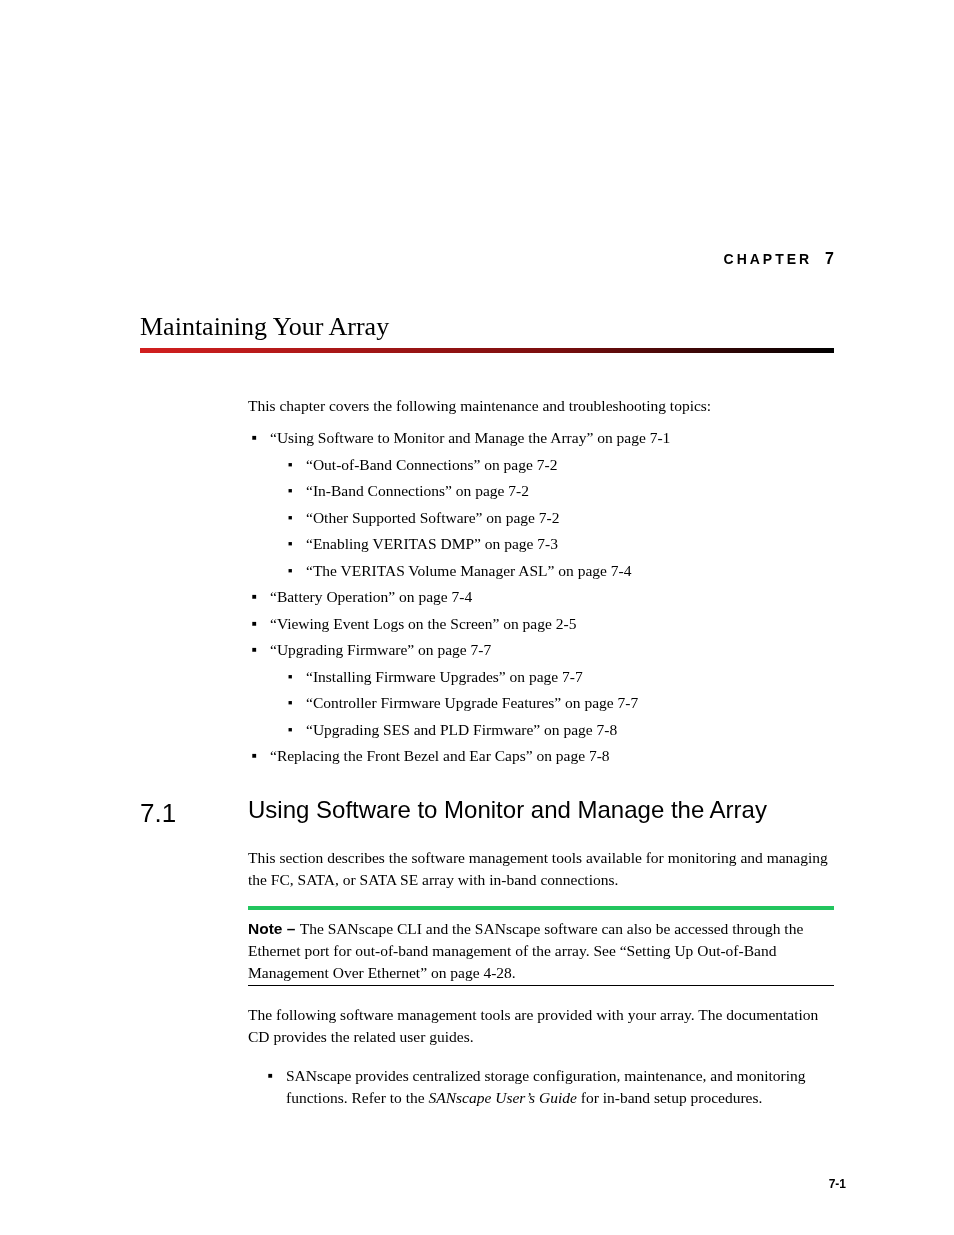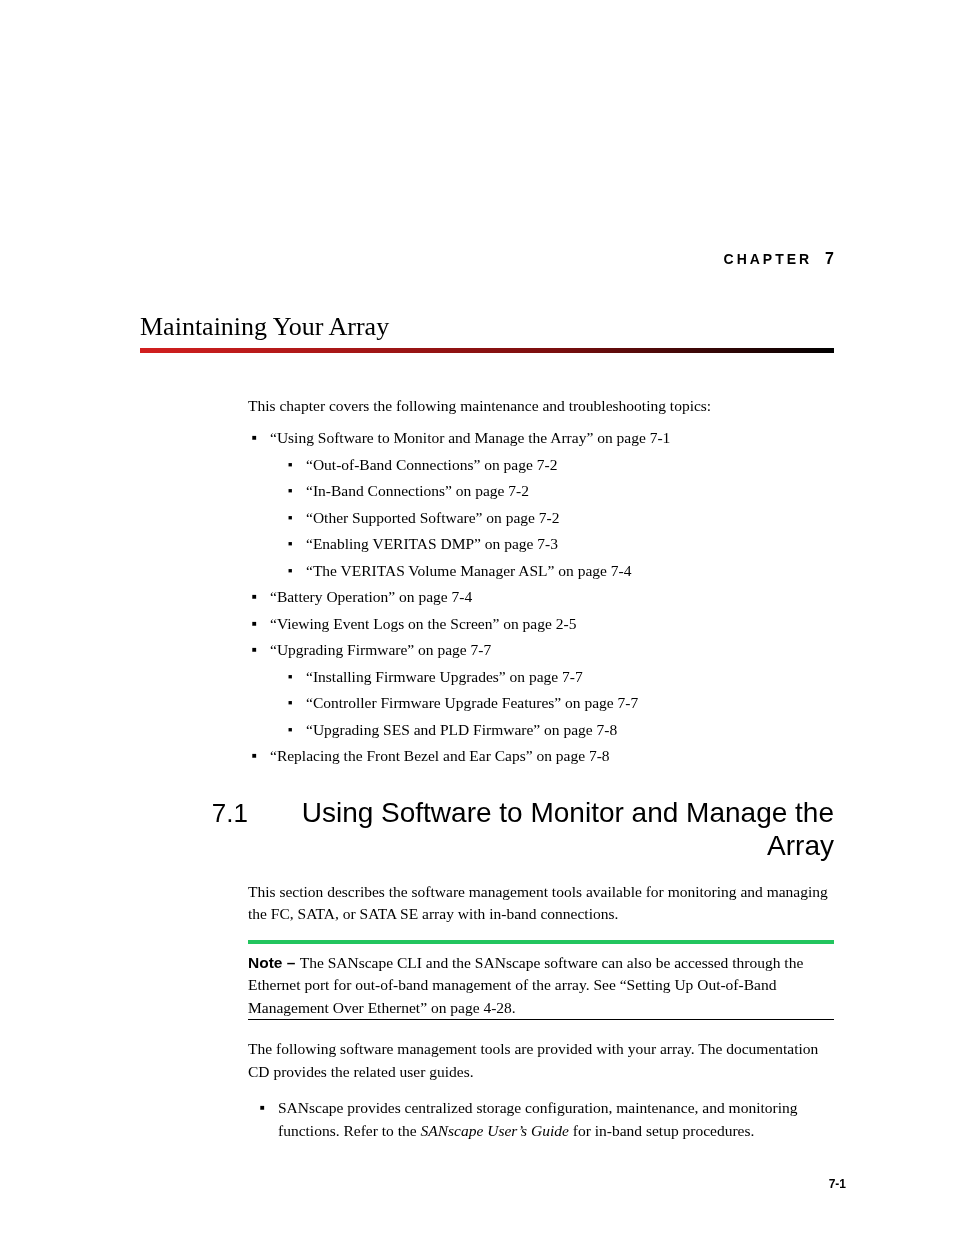--- a/index.html
+++ b/index.html
@@ -72,50 +72,49 @@
     margin: 4px 0 4px 14px;
   }
   ul.toc ul li::before {
     font-size: 7px;
     top: 6px;
   }
   .section-row {
     display: flex;
     align-items: flex-start;
     margin-bottom: 18px;
-    text-align: right;
   }
   .sec-num {
     font-family: Helvetica, Arial, sans-serif;
     font-size: 26px;
     width: 108px;
     flex-shrink: 0;
     padding-top: 2px;
   }
   .sec-title {
     font-family: Helvetica, Arial, sans-serif;
-    font-size: 28px;
+    font-size: 24px;
     line-height: 1.2;
   }
   .para {
     margin: 0 0 14px 0;
   }
   .note-box {
     border-top: 4px solid #22c55e;
     border-bottom: 1.5px solid #000;
     padding: 8px 0 0 0;
     margin: 0 0 18px 0;
   }
   .note-box b {
     font-family: Helvetica, Arial, sans-serif;
   }
   ul.body-list {
     list-style: none;
     padding: 0;
-    margin: 8px;
+    margin: 16px;
   }
   ul.body-list li {
     position: relative;
     padding-left: 22px;
     margin: 4px 0;
   }
   ul.body-list li::before {
     content: "■";
     font-size: 8px;
     position: absolute;

